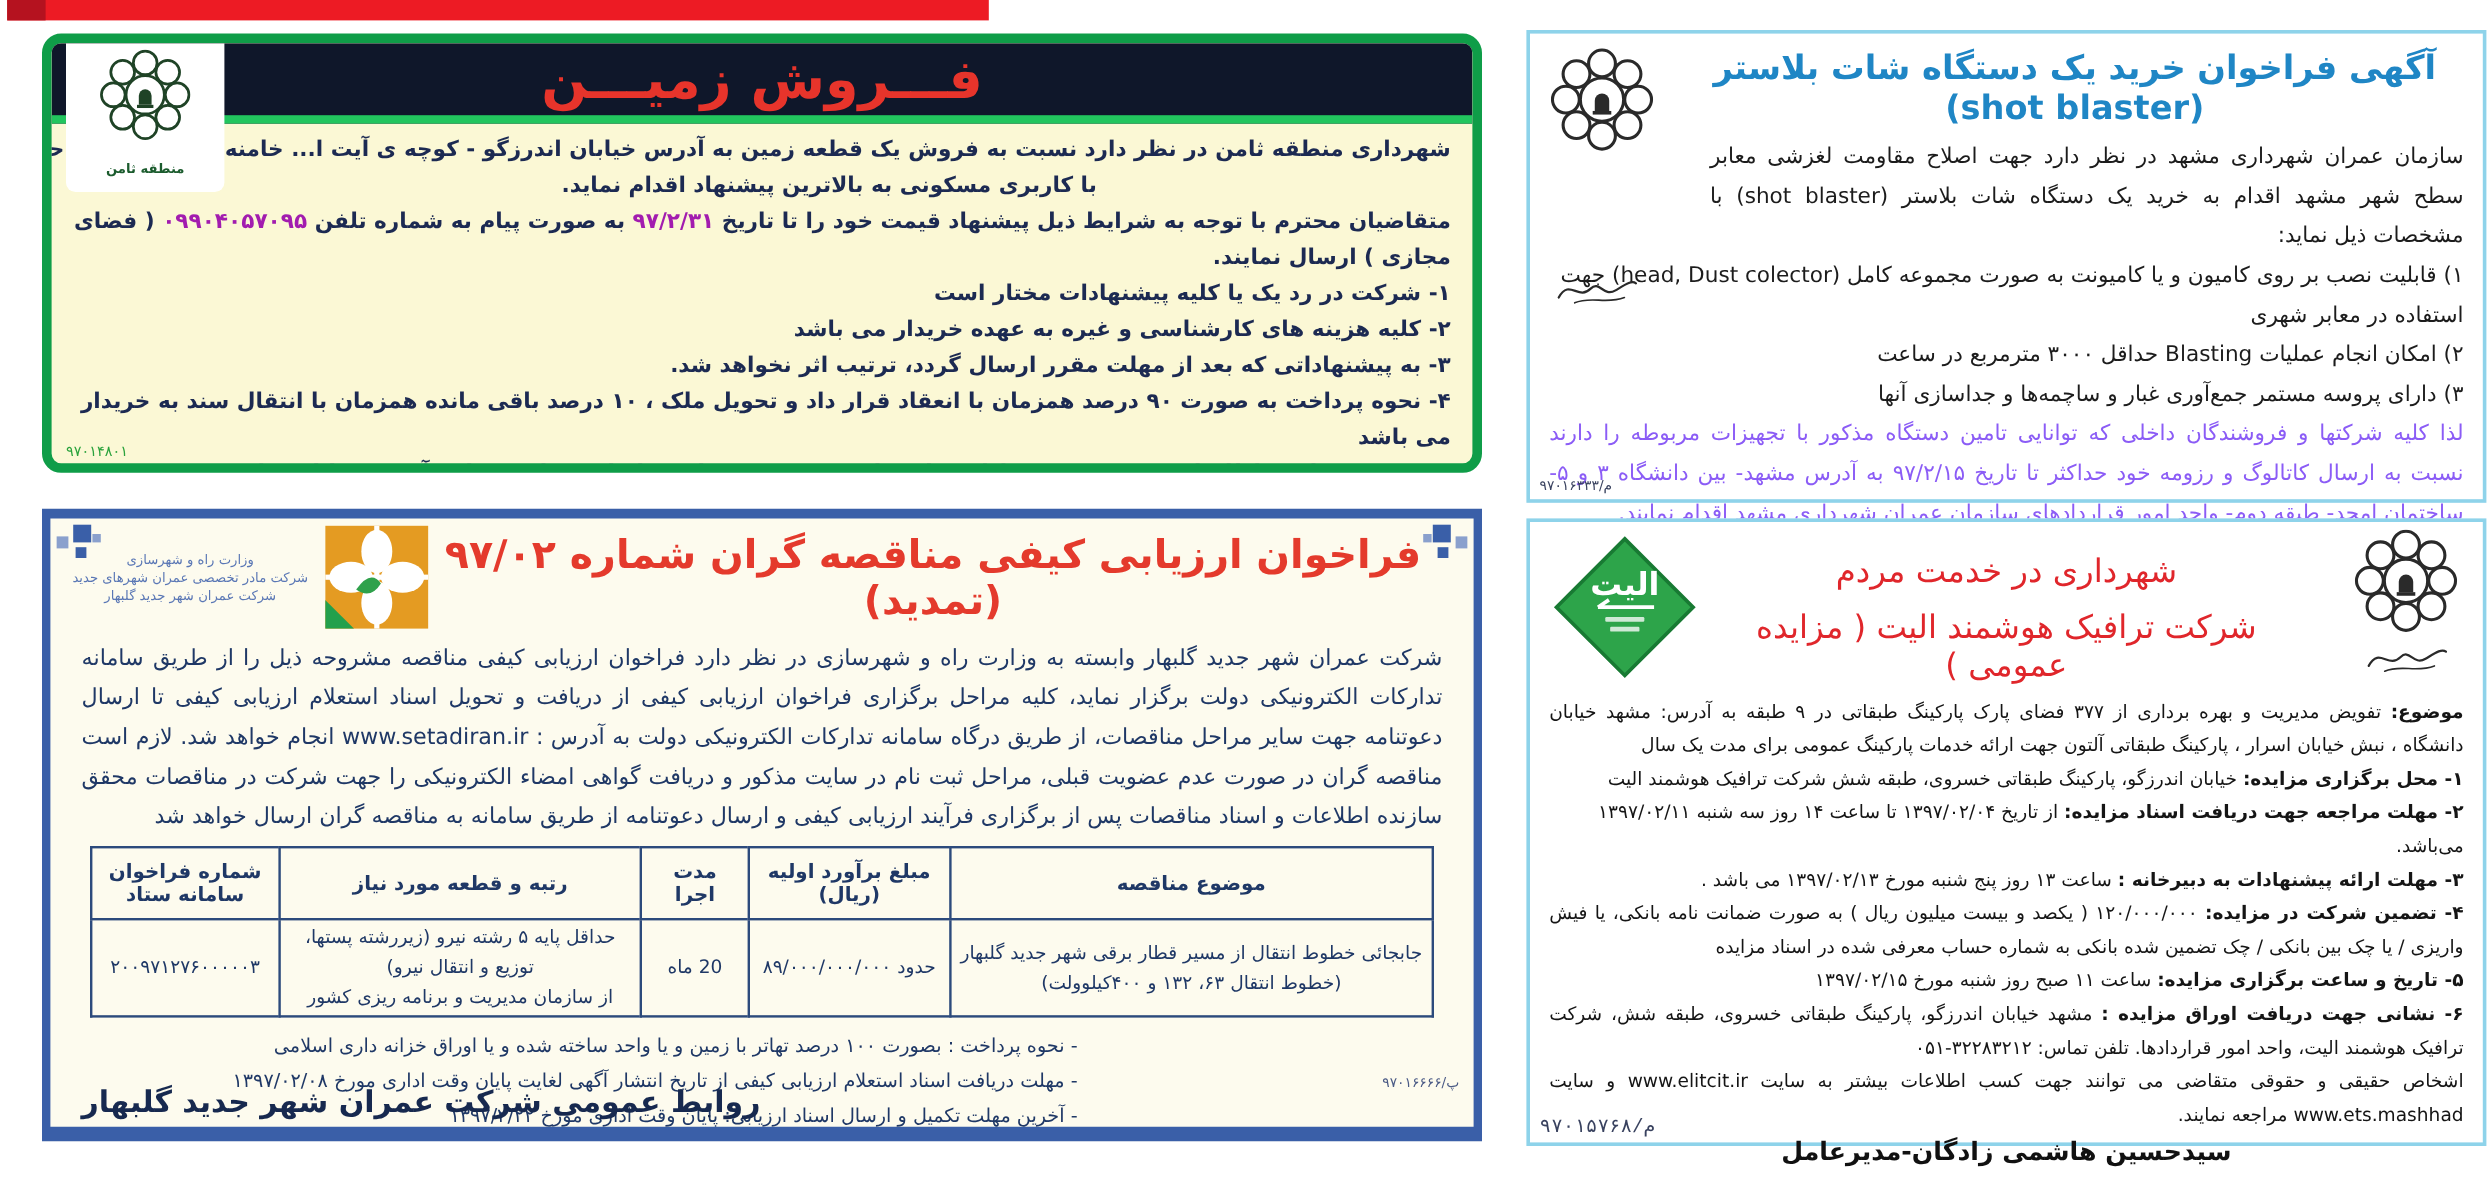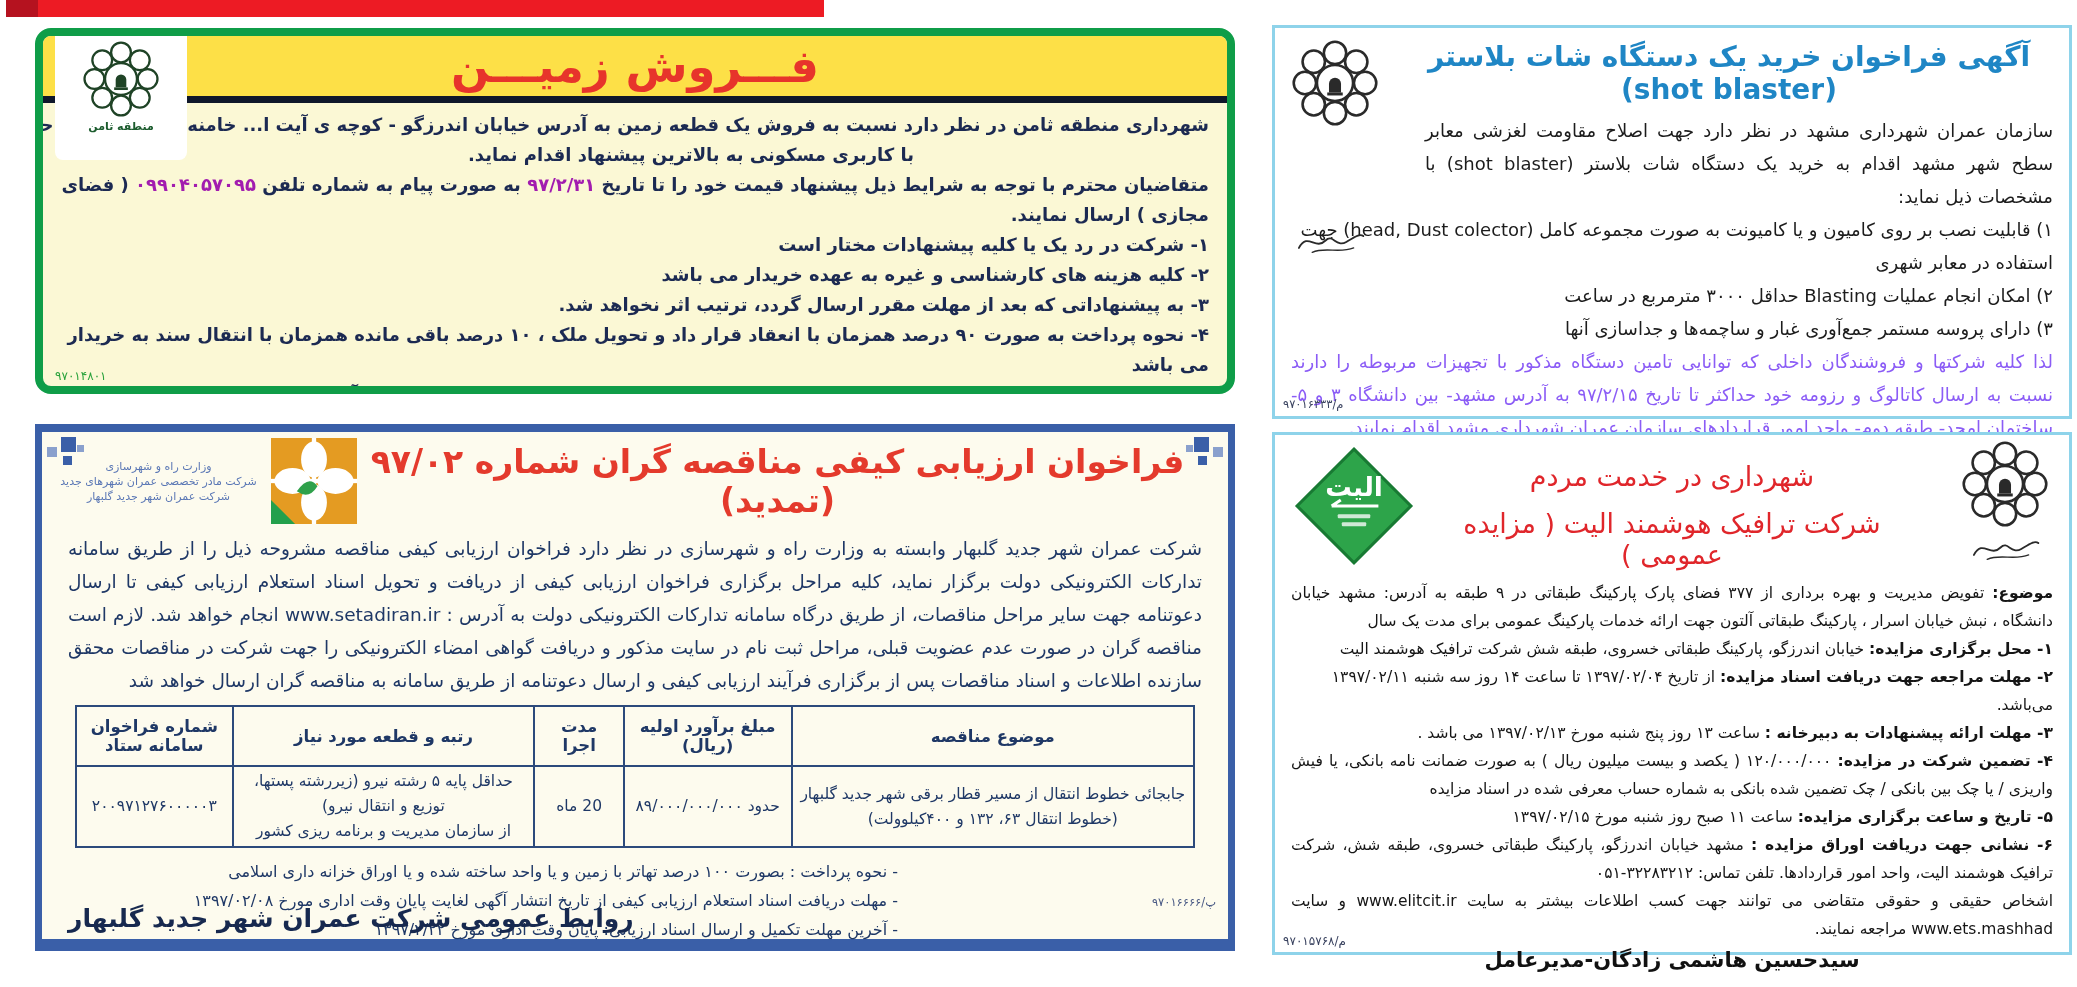--- a/index.html
+++ b/index.html
@@ -7,28 +7,28 @@
     width:2077px;height:987px;position:relative;background:#ffffff;
     font-family:"DejaVu Sans", sans-serif;overflow:hidden;
   }
   
   .topbar{position:absolute;left:6px;top:0;width:818px;height:17px;background:#ed1b24;}
   .topbar-cap{position:absolute;left:0;top:0;width:32px;height:17px;background:#b5121f;}
 
   
   #ad-land{position:absolute;left:35px;top:28px;width:1200px;height:366px;box-sizing:border-box;
     background:#fbf8d5;border:8px solid #0f9d48;border-radius:16px;overflow:hidden;}
-  .land-header{position:relative;background:#fde047;height:60px;border-bottom:7px solid #0f172a;
+  .land-header{position:relative;background:#0f172a;height:60px;border-bottom:7px solid #22c55e;
     display:flex;align-items:center;justify-content:center;}
   .land-title{color:#e7342b;font-size:45px;font-weight:bold;letter-spacing:1px;}
   .land-logo-box{position:absolute;top:0;left:12px;width:132px;height:124px;background:#ffffff;
     z-index:3;display:flex;flex-direction:column;align-items:center;padding-top:5px;box-sizing:border-box;
     border-radius:0 0 8px 8px;}
   .rosette-green{width:76px;height:76px;color:#1f4326;}
-  .land-logo-caption{font-size:11px;color:#1c5c2e;font-weight:bold;margin-top:3px;}
+  .land-logo-caption{font-size:11px;color:#1c5c2e;font-weight:bold;margin-top:17px;}
   .land-body{direction:rtl;padding:7px 18px 0 18px;color:#1c2a52;font-weight:bold;
     font-size:18px;line-height:30px;}
   .land-intro1{text-align:center;padding-left:112px;white-space:nowrap;}
   .land-intro2{text-align:center;padding-left:112px;}
   .land-notice{text-align:right;}
   .green-hl{color:#a21caf;margin-top:37px;}
   .land-item{text-align:right;}
   .land-code{position:absolute;left:12px;bottom:3px;color:#2aa23c;font-size:12px;direction:ltr;}
 
   
@@ -73,21 +73,21 @@
   .elit-mashhad-logo{position:absolute;right:14px;top:6px;width:100px;text-align:center;color:#2a2a2a;}
   .elit-logo-svg{position:absolute;left:18px;top:10px;width:122px;height:122px;}
   .elit-titles{direction:rtl;padding-top:26px;margin:0 150px;text-align:center;color:#e0262b;font-weight:normal;}
   .elit-title1{font-size:27px;margin:0 0 16px 0;}
   .elit-title2{font-size:27px;margin:0;}
   .elit-body{direction:rtl;padding:4px 16px 0;color:#151515;font-size:15.5px;line-height:28px;}
   .elit-body p{margin:0;text-align:right;}
   .elit-body p.just{text-align:justify;}
   .elit-body b{font-weight:bold;}
   .elit-footer{text-align:center;font-weight:bold;font-size:21px;margin-top:5px;color:#111111;}
-  .elit-code{position:absolute;left:8px;bottom:4px;font-size:12px;color:#39425f;direction:ltr;}
+  .elit-code{position:absolute;left:8px;bottom:4px;font-size:16px;color:#39425f;direction:ltr;font-family:Liberation Mono, monospace;}
 
   
   .cmyk{position:absolute;left:8px;top:988px;font-family:"DejaVu Serif", serif;font-size:21px;letter-spacing:1px;}
   .cmyk .c{color:#29abe2}.cmyk .m{color:#c0204b}.cmyk .y{color:#f0e322}.cmyk .k{color:#111111}
 
   svg text{font-family:"DejaVu Sans", sans-serif;}
 </style>
 </head>
 <body>
 

